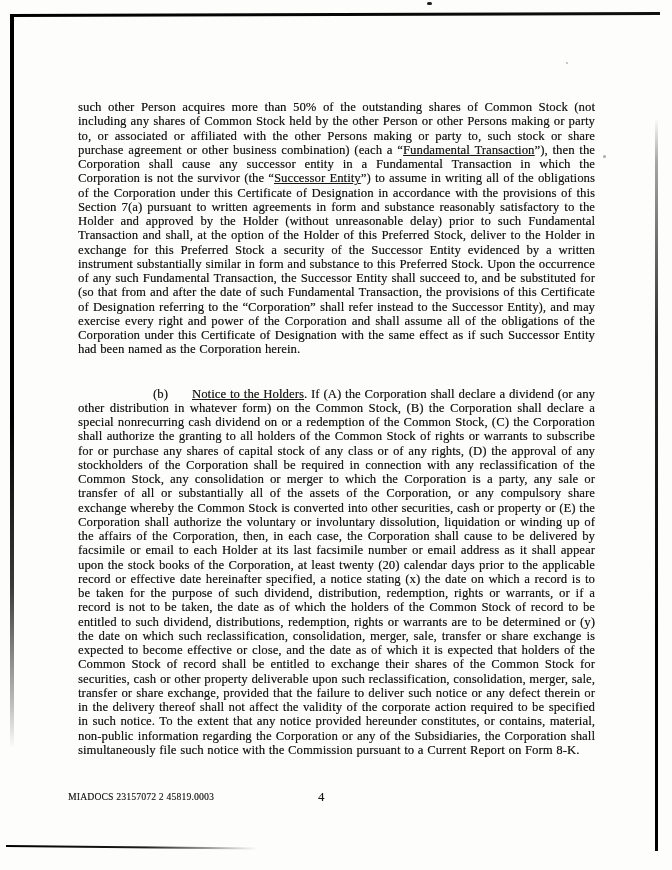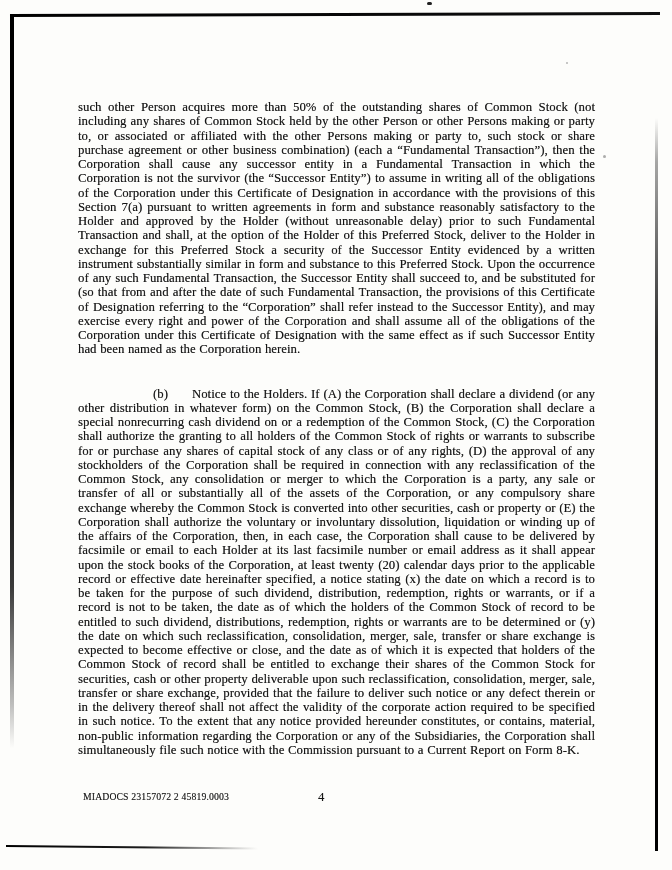--- a/index.html
+++ b/index.html
@@ -58,26 +58,26 @@
     text-shadow: 0.25px 0 0 rgba(20,20,20,0.55);
   }
   .text-block p {
     margin: 0;
     padding: 0;
   }
   .text-block p.para-indented {
     margin-top: 30px;
     text-indent: 75px;
   }
-  .u { }
+  .u { text-decoration: underline; }
   .tab { display: inline-block; width: 24px; }
   
   .footer-doc-code {
     position: absolute;
-    left: 83px; top: 791px;
+    left: 68px; top: 791px;
     font-size: 9.6px;
     letter-spacing: 0.2px;
     color: #1c1c1c;
     text-shadow: 0.2px 0 0 rgba(20,20,20,0.5);
   }
   .footer-page-number {
     position: absolute;
     left: 318px; top: 790px;
     font-size: 12.6px;
     color: #141414;

